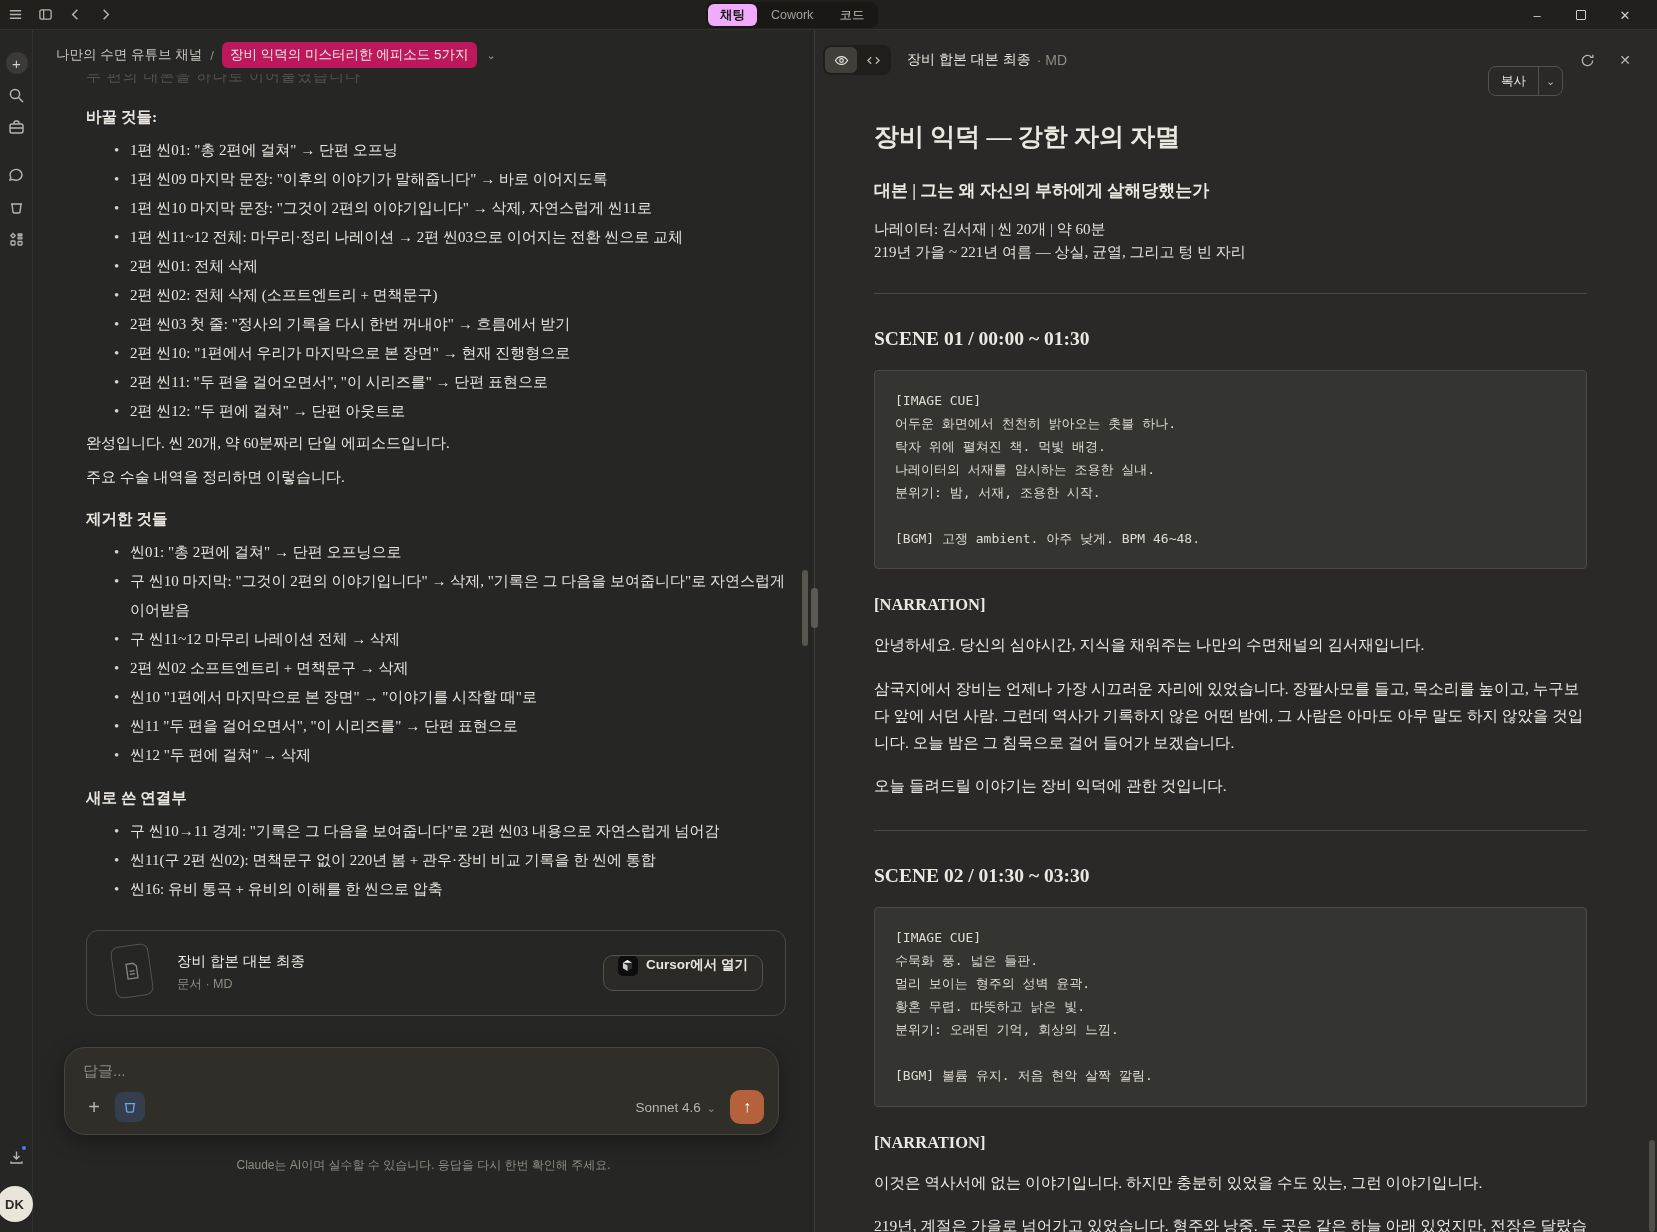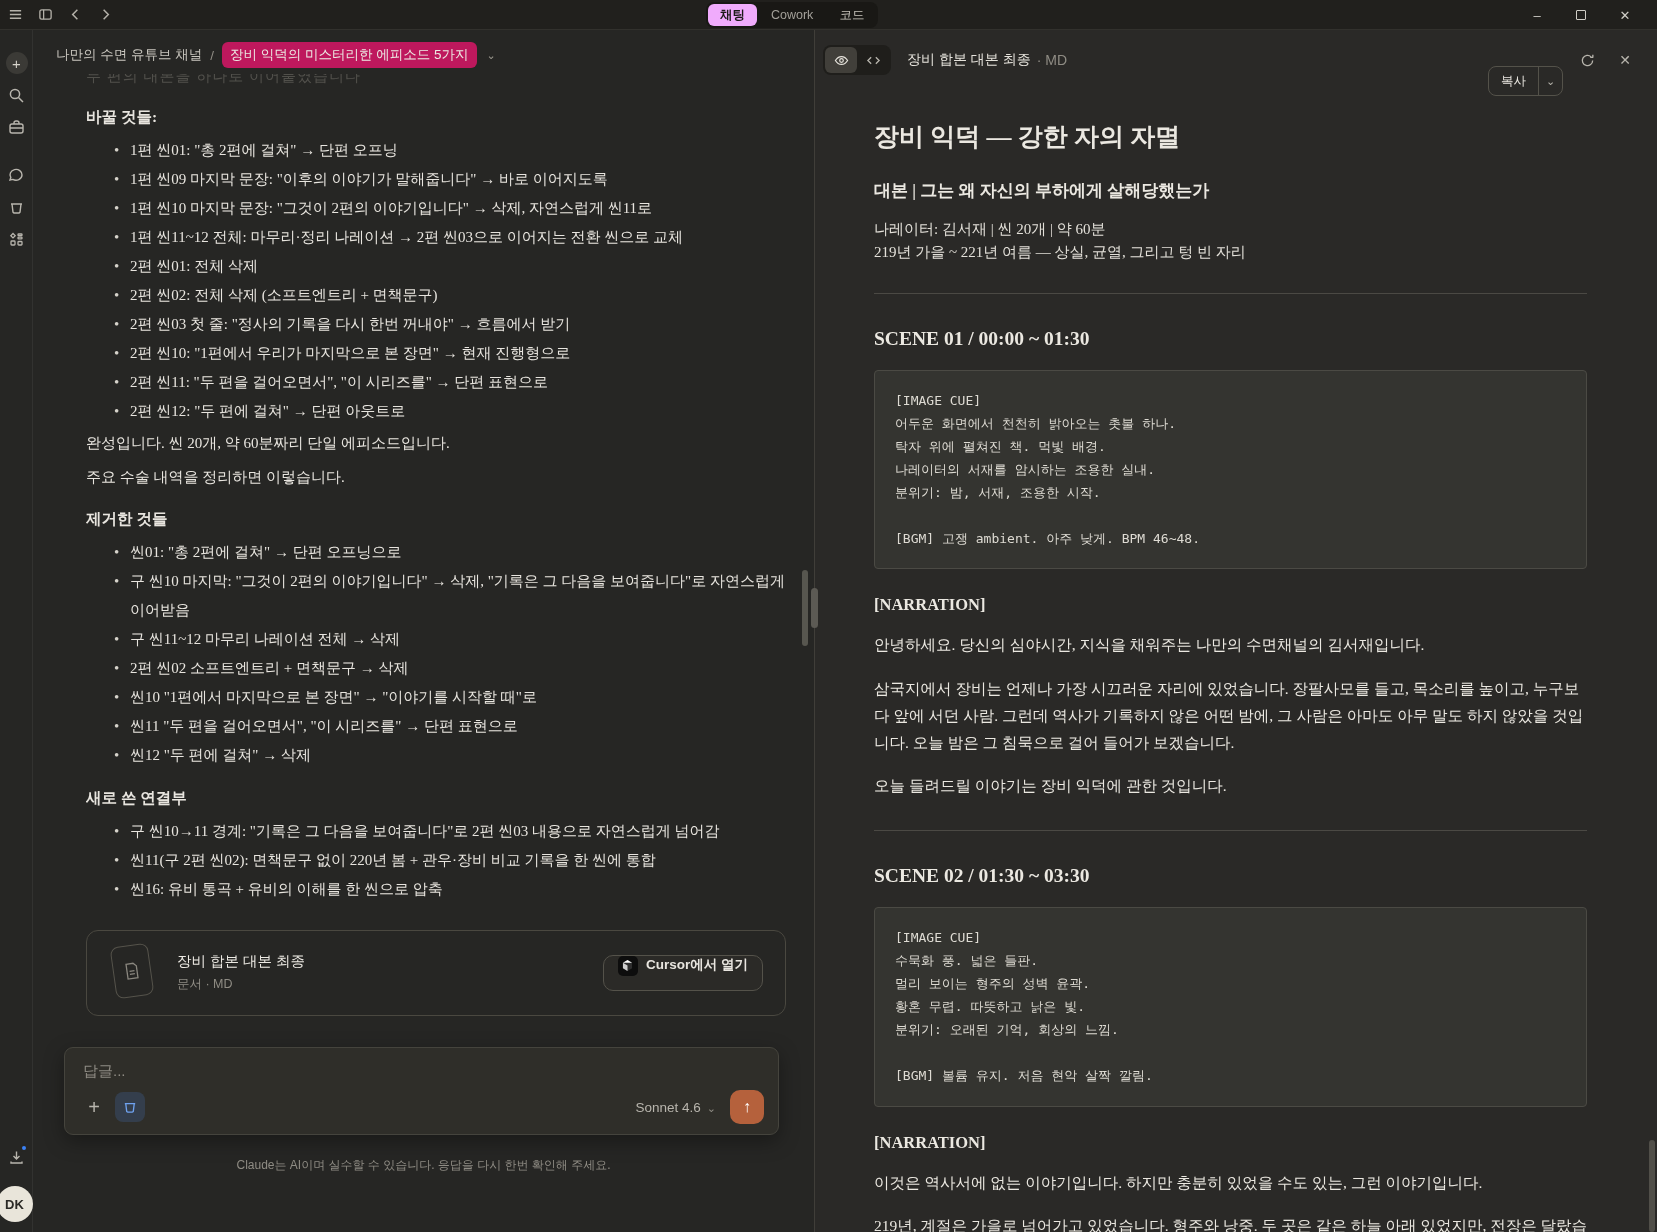--- a/index.html
+++ b/index.html
@@ -76,21 +76,21 @@
   .fc-meta { font-size:12.5px; color:#8f8c84; }
   .fc-open { margin-left:auto; height:36px; border:1px solid #54524a; border-radius:10px;
     display:flex; gap:8px; padding:0 14px; background:#2b2a27; cursor:pointer; }
   .cursor-logo { width:20px; height:20px; border-radius:5px; background:#0d0d0d;
     display:flex; align-items:center; justify-content:center; }
   .cursor-logo svg { width:11px; height:11px; }
   .fc-open-label { font-size:13.5px; font-weight:bold; color:#e8e5df; }
 
   
   .composer { position:absolute; left:30px; right:34px; bottom:97px; height:88px;
-    background:#2f2e29; border:1px solid #45443d; border-radius:9px; z-index:5;
+    background:#2f2e29; border:1px solid #45443d; border-radius:21px; z-index:5;
     box-shadow:0 6px 20px rgba(0,0,0,0.35); padding:14px 18px 10px; }
   .composer input { width:100%; background:transparent; border:none; outline:none;
     font-size:15px; color:#e8e5df; font-family:"Liberation Sans", sans-serif; }
   .composer input::placeholder { color:#8f8c84; }
   .comp-row { position:absolute; left:14px; right:14px; bottom:10px; display:flex; align-items:center; }
   .comp-plus { width:30px; height:30px; display:flex; align-items:center; justify-content:center;
     color:#b8b5ad; font-size:20px; cursor:pointer; }
   .comp-box { width:30px; height:30px; margin-left:6px; border-radius:8px; background:rgba(74,123,201,0.22);
     color:#6fa2ef; display:flex; align-items:center; justify-content:center; cursor:pointer; }
   .comp-box svg { width:16px; height:16px; }

